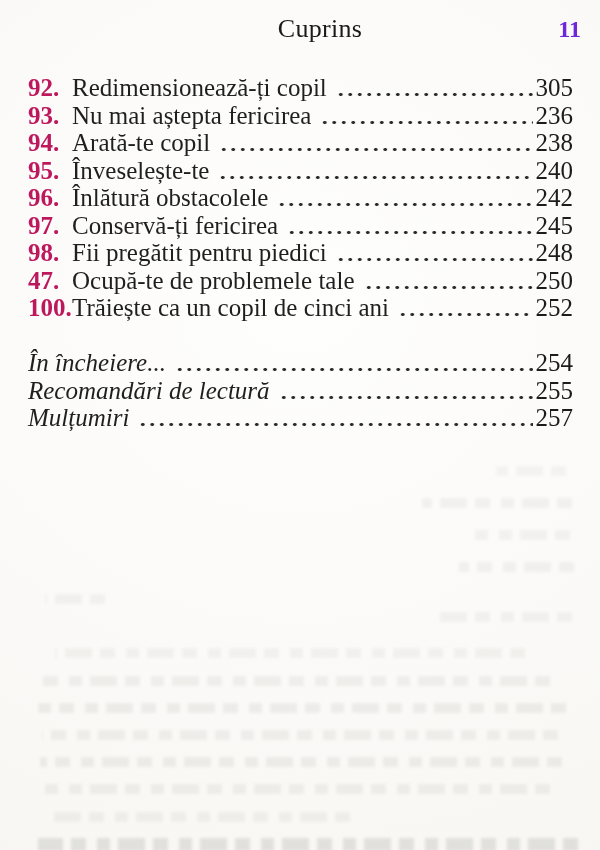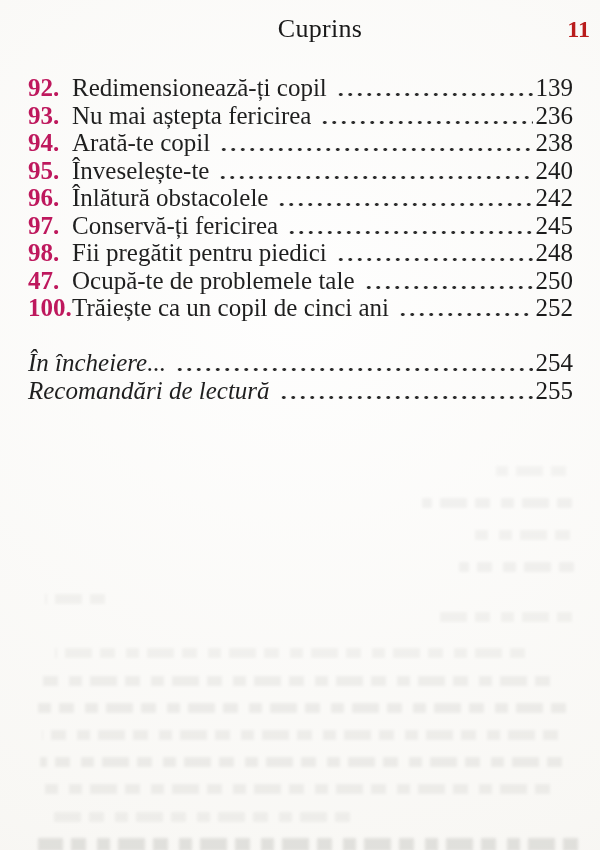--- a/index.html
+++ b/index.html
@@ -25,24 +25,24 @@
     position: absolute;
     left: 0; right: 0;
     text-align: center;
     transform: translateX(20px);
     font-size: 26px;
     letter-spacing: 0.3px;
     color: #191919;
   }
   .page-header .folio {
     position: absolute;
-    right: 10px; top: 2px;
+    right: 19px; top: 2px;
     font-size: 24px;
     font-weight: 700;
-    color: #b91c1c;
+    color: #6d28d9;
   }
   .toc {
     position: absolute;
     top: 74px; left: 28px; right: 27px;
   }
   .row {
     display: flex;
     align-items: baseline;
     height: 27.5px;
     line-height: 27.5px;
@@ -95,21 +95,21 @@
 <div class="page-header">
   <div class="title">Cuprins</div>
   <div class="folio">11</div>
 </div>
 
 <div class="toc">
   <div class="row">
     <span class="num">92.</span>
       <span class="entry-title">Redimensionează-ți copil</span>
       <span class="leader"></span>
-      <span class="pg">139</span>
+      <span class="pg">305</span>
   </div>
   <div class="row">
     <span class="num">93.</span>
       <span class="entry-title">Nu mai aștepta fericirea</span>
       <span class="leader"></span>
       <span class="pg">236</span>
   </div>
   <div class="row">
     <span class="num">94.</span>
       <span class="entry-title">Arată-te copil</span>
@@ -157,20 +157,25 @@
     <div class="row">
       <span class="entry-title">În încheiere...</span>
         <span class="leader"></span>
         <span class="pg">254</span>
     </div>
     <div class="row">
       <span class="entry-title">Recomandări de lectură</span>
         <span class="leader"></span>
         <span class="pg">255</span>
     </div>
+    <div class="row">
+      <span class="entry-title">Mulțumiri</span>
+        <span class="leader"></span>
+        <span class="pg">257</span>
+    </div>
   </div>
 </div>
 
 <div class="ghosts">
   <div class="ghost" style="top:466px; right:34px; width:70px;  opacity:0.06;"></div>
   <div class="ghost" style="top:498px; right:28px; width:150px; opacity:0.08;"></div>
   <div class="ghost" style="top:530px; right:30px; width:95px;  opacity:0.07;"></div>
   <div class="ghost" style="top:562px; right:26px; width:115px; opacity:0.08;"></div>
   <div class="ghost" style="top:594px; left:45px;  width:60px;  opacity:0.07;"></div>
   <div class="ghost" style="top:612px; right:28px; width:135px; opacity:0.07;"></div>

